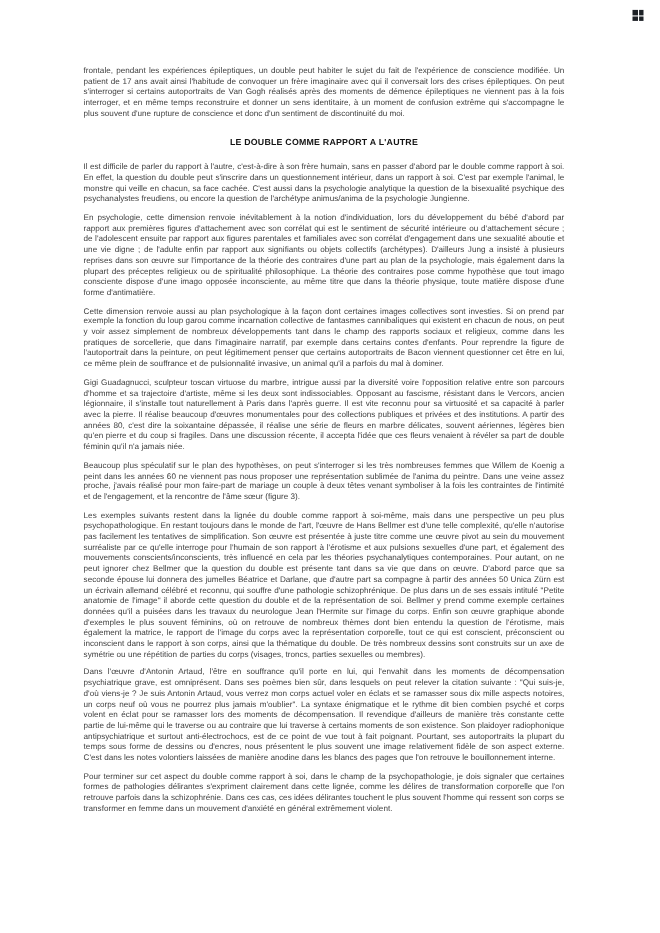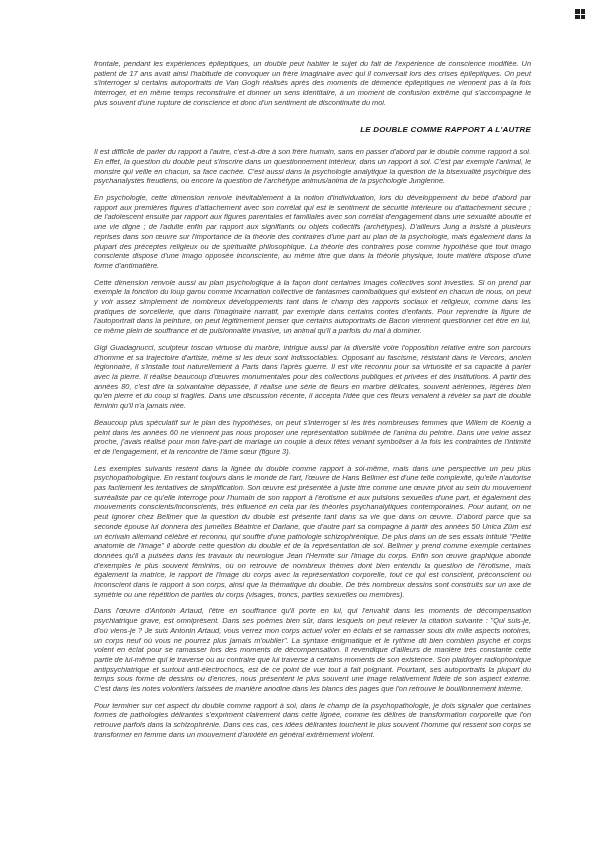--- a/index.html
+++ b/index.html
@@ -10,39 +10,38 @@
   .page {
     position: relative;
     width: 600px;
     height: 848px;
     background: #ffffff;
     overflow: hidden;
     font-family: "Liberation Sans", sans-serif;
   }
   .text-column {
     position: absolute;
-    left: 94px;
+    left: 76px;
     top: 59px;
     width: 437px;
     color: #3e3e3e;
     font-size: 7.4px;
     line-height: 9.7px;
     text-align: justify;
-    font-style: italic;
   }
   .text-column p {
     margin: 0 0 7px 0;
   }
   .section-heading {
     font-size: 8px;
     font-weight: bold;
     color: #141414;
     letter-spacing: 0.2px;
     margin: 17px 0 13px 0;
-    text-align: right;
+    text-align: center;
   }
   .edge-rail {
     position: absolute;
     top: 0;
     right: 0;
     width: 40px;
     height: 848px;
   }
   .logo-grid {
     position: absolute;

